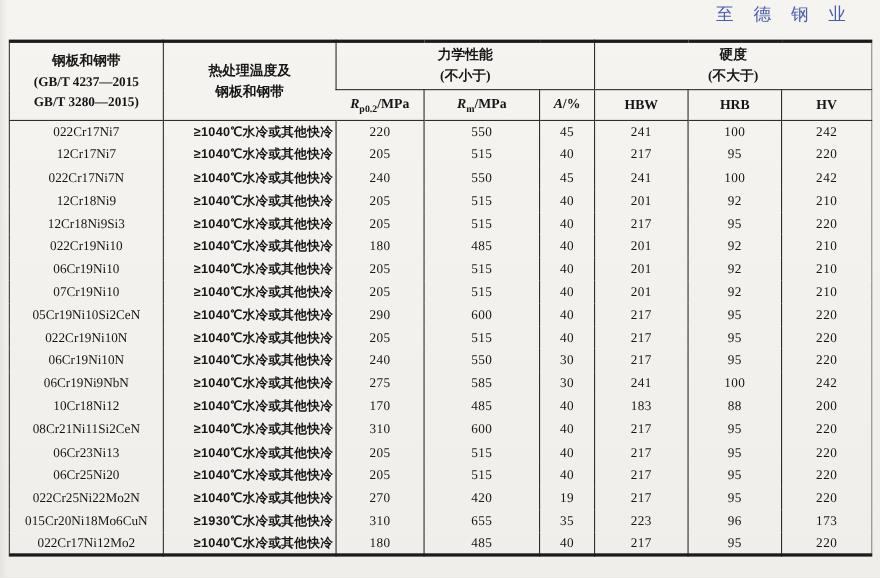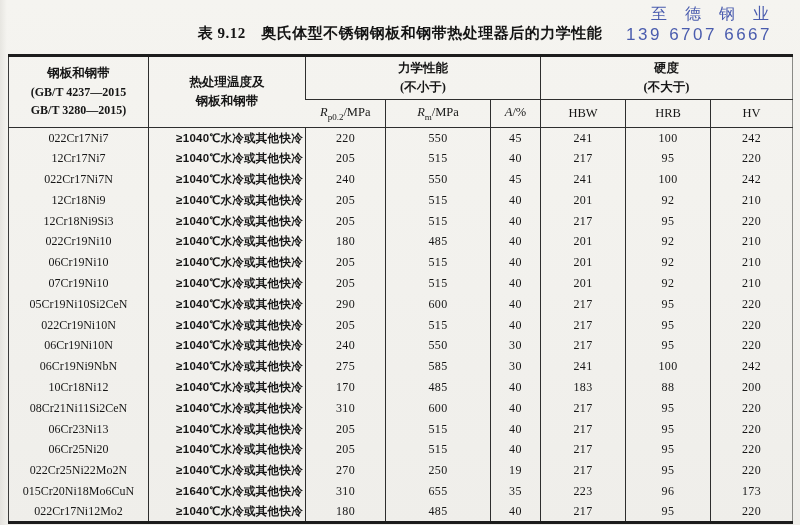--- a/index.html
+++ b/index.html
@@ -22,57 +22,55 @@
     position:absolute;top:24px;left:0;width:100%;
     text-align:center;font-weight:bold;font-size:15px;color:#141414;
     letter-spacing:.5px;
   }
   .watermark{
     position:absolute;top:4px;right:28px;text-align:right;line-height:1.25;
   }
   .watermark .wm-name{font-size:16px;letter-spacing:7px;margin-right:-4px;}
   .watermark .wm-phone{font-size:17px;letter-spacing:2.5px;font-family:"Liberation Sans",sans-serif;}
   table.steel{
-    position:absolute;left:8px;top:54px;width:784px;height:470px;
+    position:absolute;left:8px;top:36px;width:784px;height:470px;
     border-collapse:collapse;table-layout:fixed;
     border-top:3px solid #1c1c1c;
     border-bottom:3px solid #1c1c1c;
     border-left:1.5px solid #3a3a3a;
     border-right:1px solid #8a8a86;
   }
   th,td{
     padding:0 2px;text-align:center;vertical-align:middle;
     border-left:1.2px solid #2e2e2e;
     color:#161616;overflow:hidden;white-space:nowrap;
   }
   th:first-child,td:first-child{border-left:none;}
   thead th{border-bottom:1.3px solid #2e2e2e;font-weight:bold;}
   tr.h1{height:44px;}
   tr.h2{height:28px;}
   tbody tr{height:20.8px;}
   .cn{font-size:12.5px;line-height:1.5;}
   .latin-hdr{font-size:12px;font-weight:bold;}
-  .sub-th{font-size:12.5px;font-weight:normal;}
+  .sub-th{font-size:12.5px;font-weight:bold;}
   .sub-th sub{font-size:9px;}
   .it{font-style:italic;}
   td.grade{font-size:12px;}
   td.treat{font-size:11.5px;font-weight:bold;font-family:"Liberation Sans",sans-serif;letter-spacing:.3px;text-align:right;}
   td.num{font-size:12px;letter-spacing:.4px;}
 </style>
 </head>
 <body>
 
 <div class="page">
 
   <div class="watermark" style="color: rgb(74, 92, 174);">
     <div class="wm-name">至 德 钢 业</div>
-    <div class="wm-phone">139 6707 6667</div>
   </div>
 
-  <div class="doc-title">表 9.12　奥氏体型不锈钢钢板和钢带热处理器后的力学性能</div>
 
   <table class="steel">
     <colgroup>
       <col style="width:140px">
         <col style="width:157px">
         <col style="width:80px">
       <col style="width:105px">
         <col style="width:50px">
         <col style="width:85px">
       <col style="width:85px">
@@ -265,29 +263,29 @@
           <td class="num">515</td>
           <td class="num">40</td>
           <td class="num">217</td>
           <td class="num">95</td>
           <td class="num">220</td>
         </tr>
         <tr>
           <td class="grade">022Cr25Ni22Mo2N</td>
           <td class="treat">≥1040℃水冷或其他快冷</td>
           <td class="num">270</td>
-          <td class="num">250</td>
+          <td class="num">420</td>
           <td class="num">19</td>
           <td class="num">217</td>
           <td class="num">95</td>
           <td class="num">220</td>
         </tr>
         <tr>
           <td class="grade">015Cr20Ni18Mo6CuN</td>
-          <td class="treat">≥1640℃水冷或其他快冷</td>
+          <td class="treat">≥1930℃水冷或其他快冷</td>
           <td class="num">310</td>
           <td class="num">655</td>
           <td class="num">35</td>
           <td class="num">223</td>
           <td class="num">96</td>
           <td class="num">173</td>
         </tr>
         <tr>
           <td class="grade">022Cr17Ni12Mo2</td>
           <td class="treat">≥1040℃水冷或其他快冷</td>

